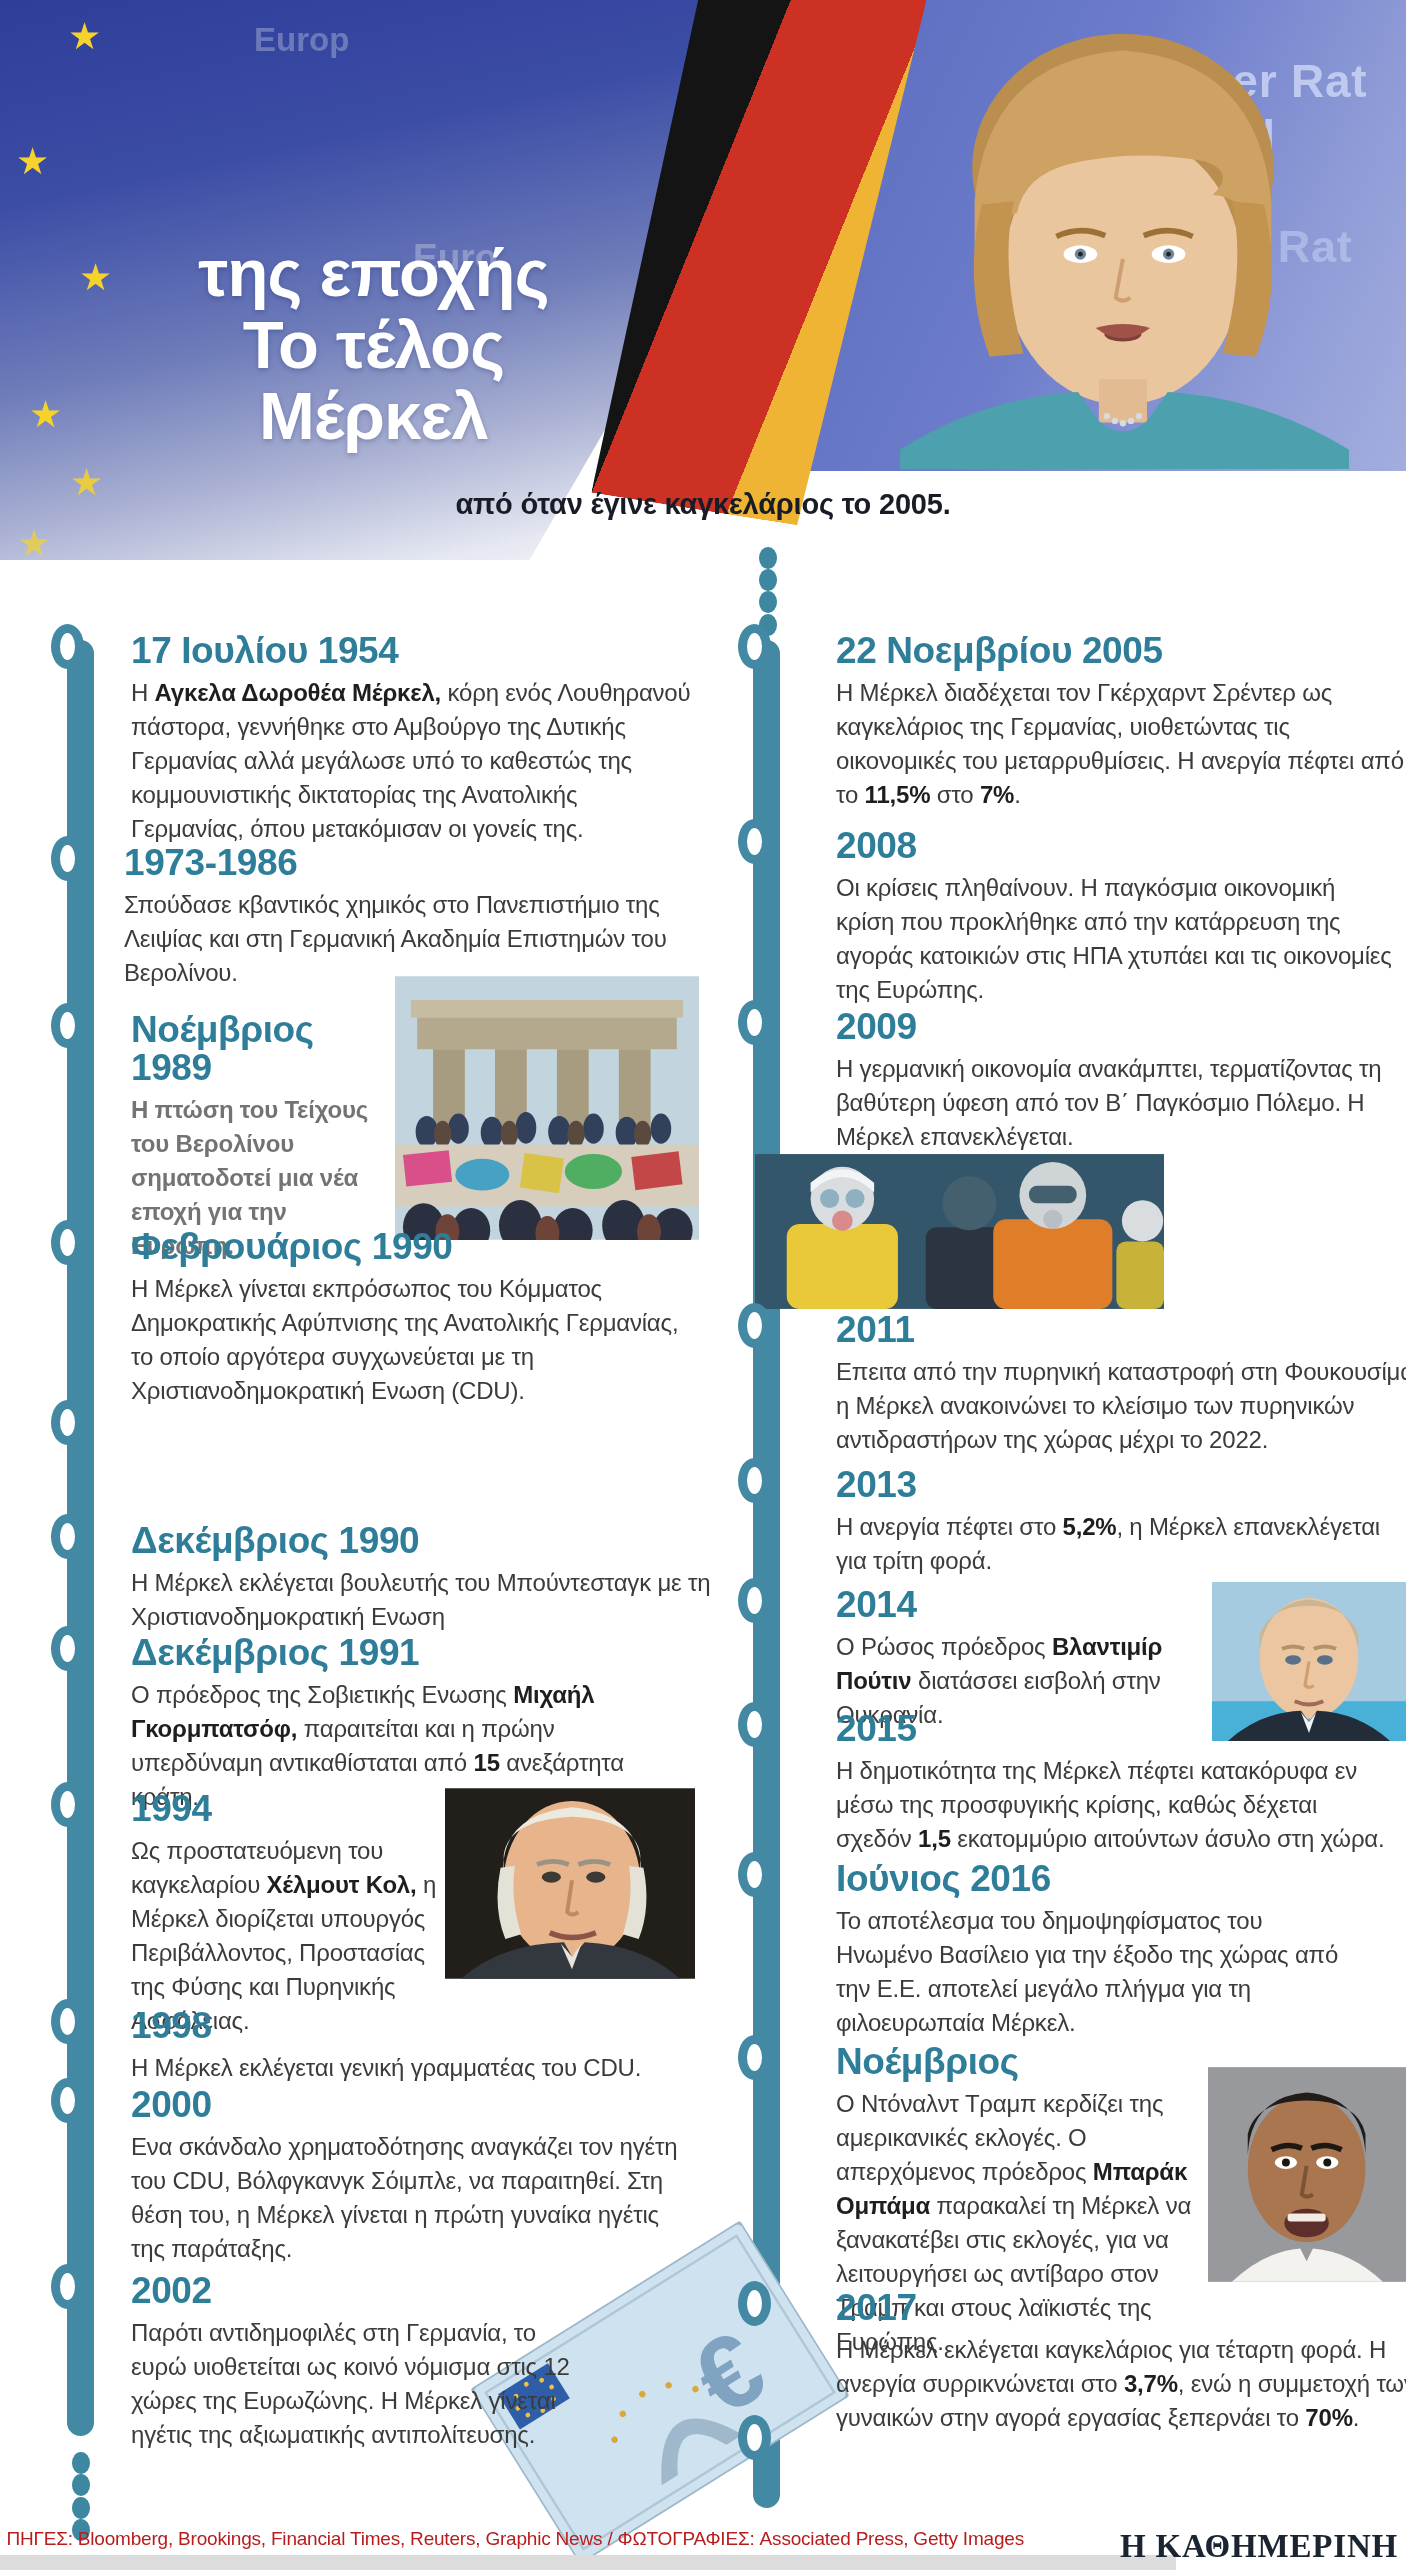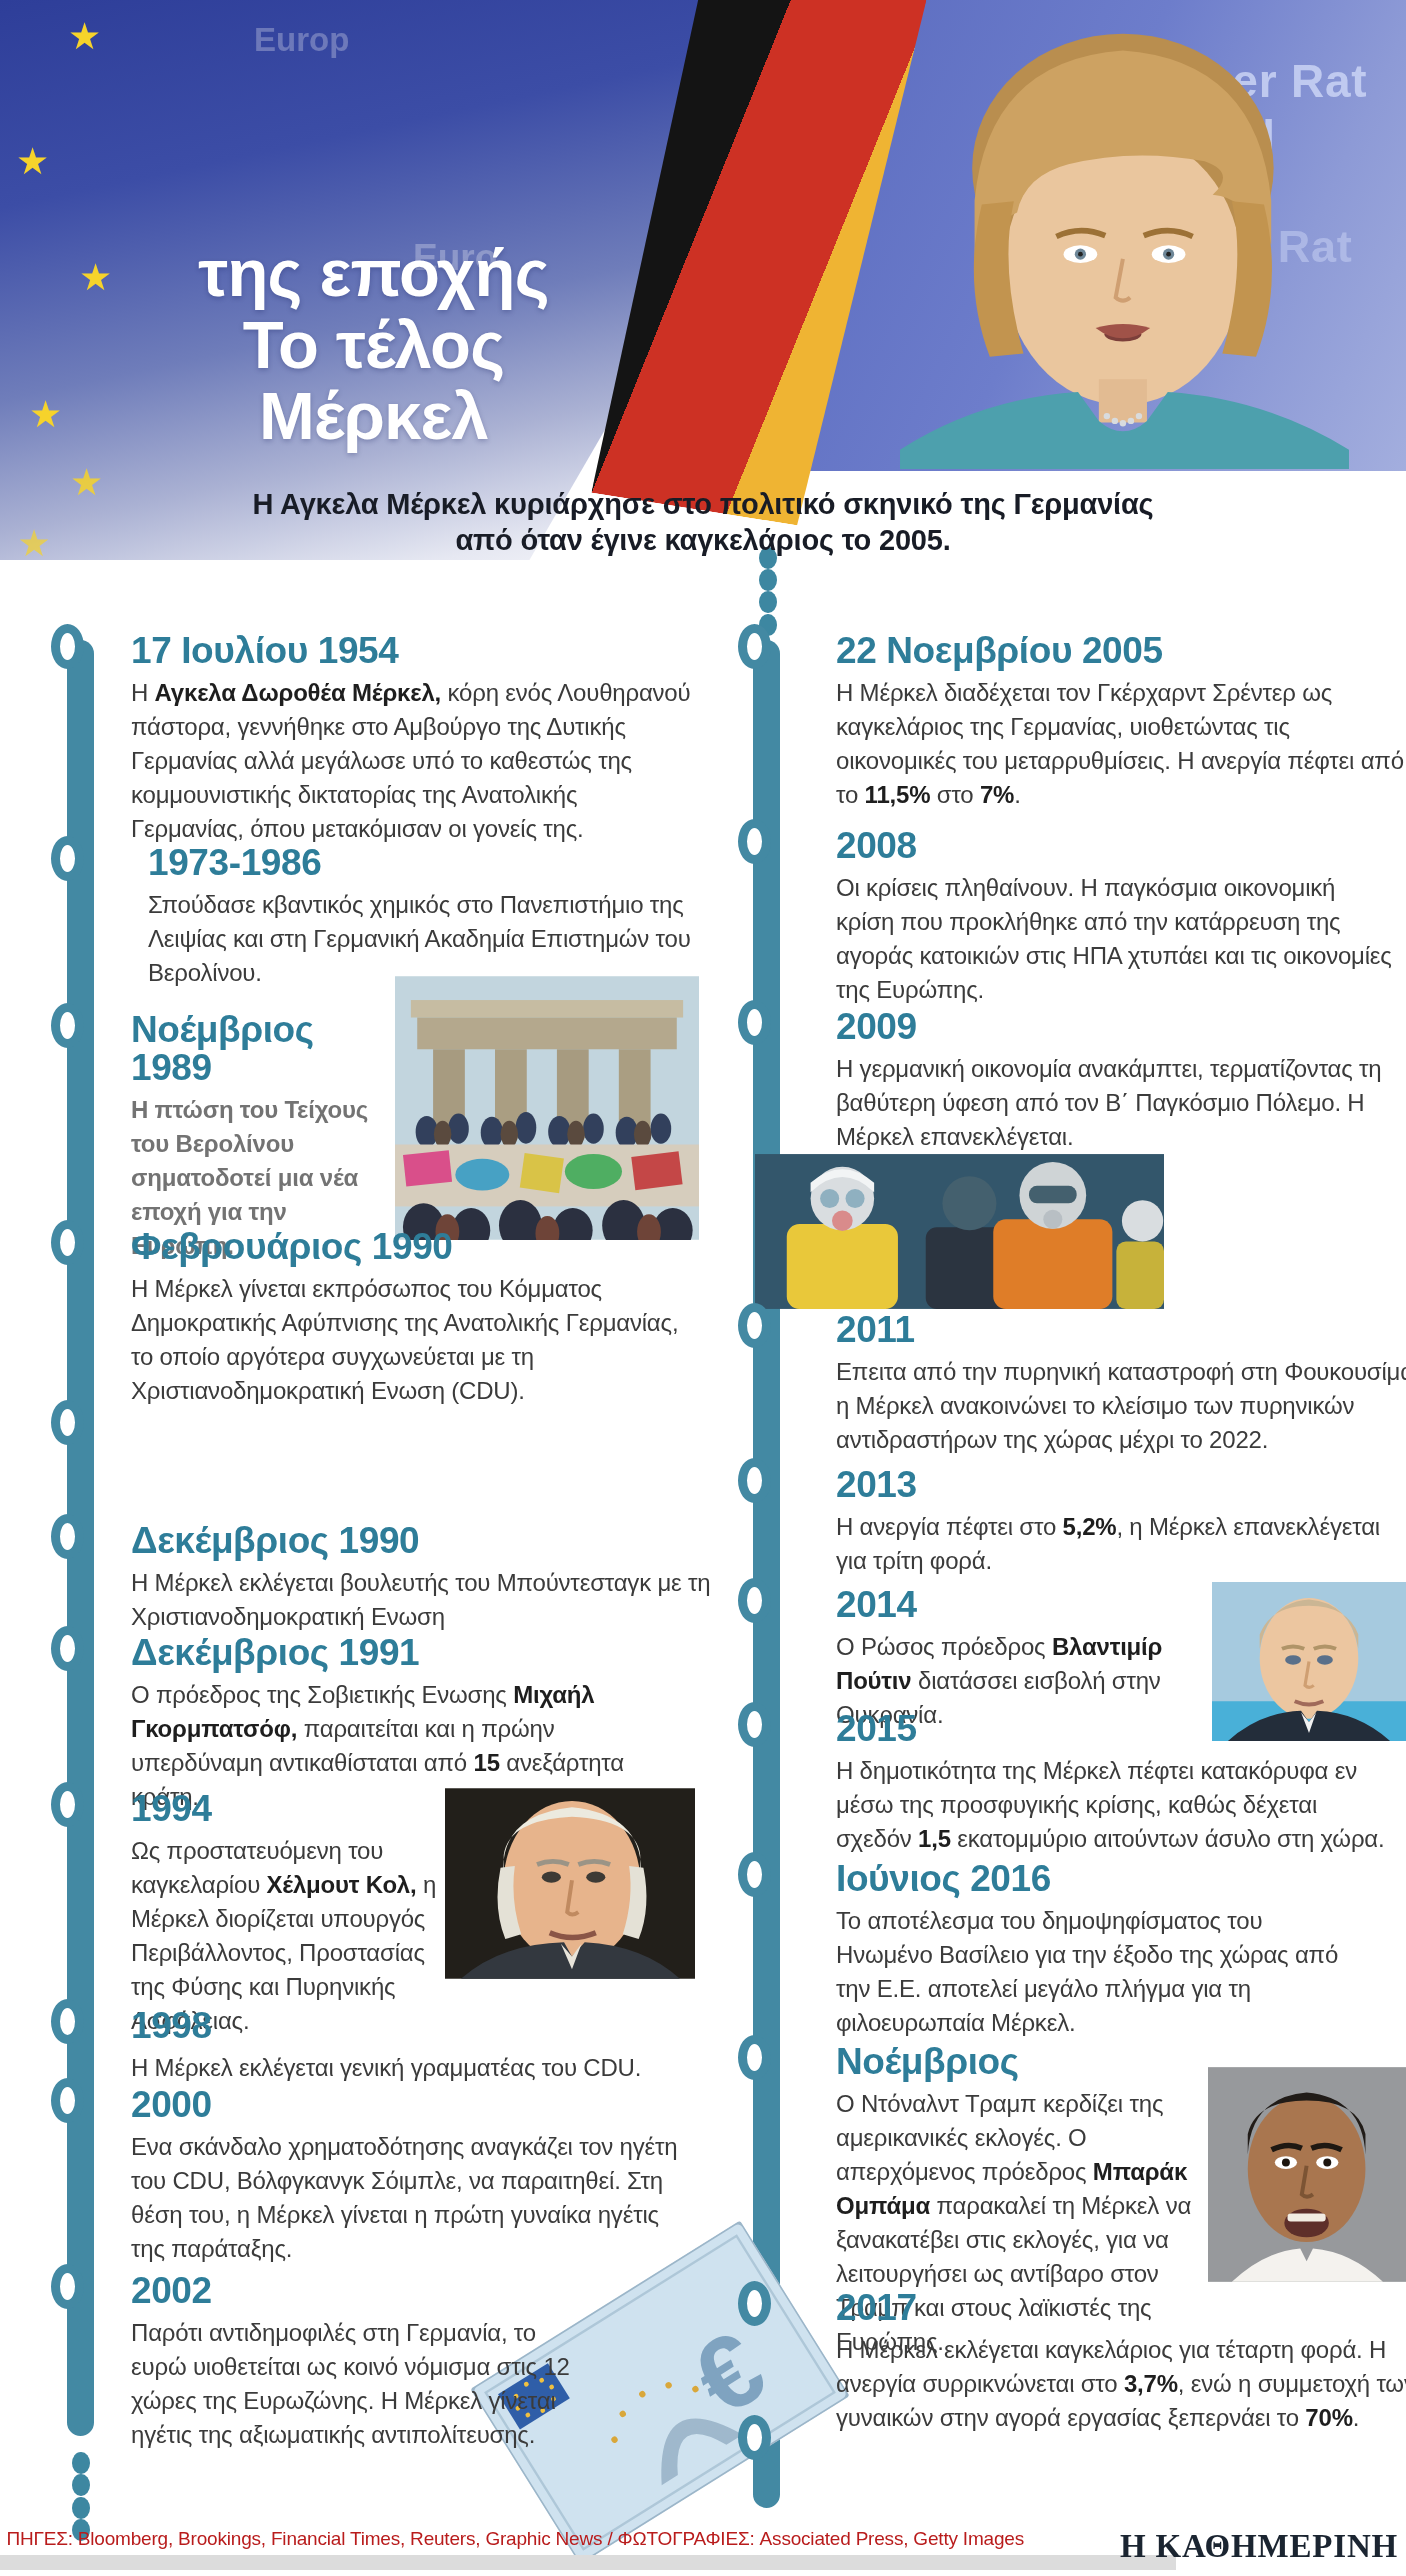--- a/index.html
+++ b/index.html
@@ -95,21 +95,20 @@
     <circle cx="338" cy="514" r="4" fill="#d8dbde"></circle>
   </svg>
 
   <h1 class="title">
     <div>της εποχής</div>
     <div>Το τέλος</div>
     <div>Μέρκελ</div>
   </h1>
 
   <div class="subtitle">
-    <div>Η Αγκελα Μέρκελ κυριάρχησε στο πολιτικό σκηνικό της Γερμανίας</div>
     <div>από όταν έγινε καγκελάριος το 2005.</div>
   </div>
 
   <span class="dot" style="left:759px;top:547px"></span>
   <span class="dot" style="left:759px;top:569px"></span>
   <span class="dot" style="left:759px;top:591px"></span>
   <span class="dot" style="left:759px;top:614px"></span>
 
   <div class="vbar" style="left:67px;top:640px;height:1796px"></div>
   <div class="vbar" style="left:753px;top:640px;height:1868px"></div>
@@ -141,21 +140,21 @@
   <span class="dot" style="left:72px;top:2452px"></span>
   <span class="dot" style="left:72px;top:2474px"></span>
   <span class="dot" style="left:72px;top:2497px"></span>
   <span class="dot" style="left:72px;top:2519px"></span>
 
   <section class="entry" style="left:131px;top:632px;width:564px">
     <h3 class="hd">17 Ιουλίου 1954</h3>
     <p class="bd"><span>Η </span><span class="b">Αγκελα Δωροθέα Μέρκελ,</span><span> κόρη ενός Λουθηρανού πάστορα, γεννήθηκε στο Αμβούργο της Δυτικής Γερμανίας αλλά μεγάλωσε υπό το καθεστώς της κομμουνιστικής δικτατορίας της Ανατολικής Γερμανίας, όπου μετακόμισαν οι γονείς της.</span></p>
   </section>
 
-  <section class="entry" style="left:148px;top:844px;width:556px">
+  <section class="entry" style="left:124px;top:844px;width:556px">
     <h3 class="hd">1973-1986</h3>
     <p class="bd"><span>Σπούδασε κβαντικός χημικός στο Πανεπιστήμιο της Λειψίας και στη Γερμανική Ακαδημία Επιστημών του Βερολίνου.</span></p>
   </section>
 
   <section class="entry" style="left:131px;top:1011px;width:262px">
     <h3 class="hd">Νοέμβριος 1989</h3>
     <p class="bd emph"><span>Η πτώση του Τείχους του Βερολίνου σηματοδοτεί μια νέα εποχή για την Ευρώπη.</span></p>
   </section>
 
   <section class="entry" style="left:131px;top:1228px;width:556px">

